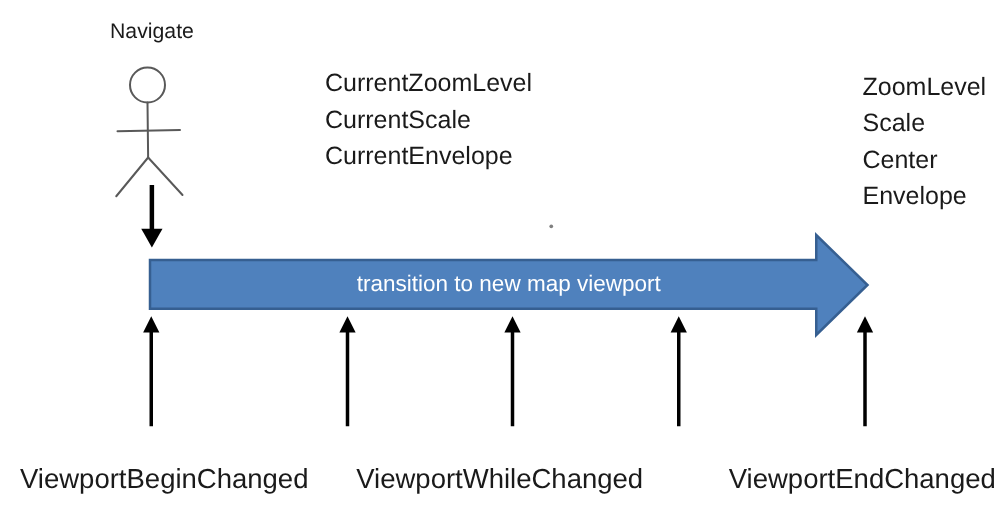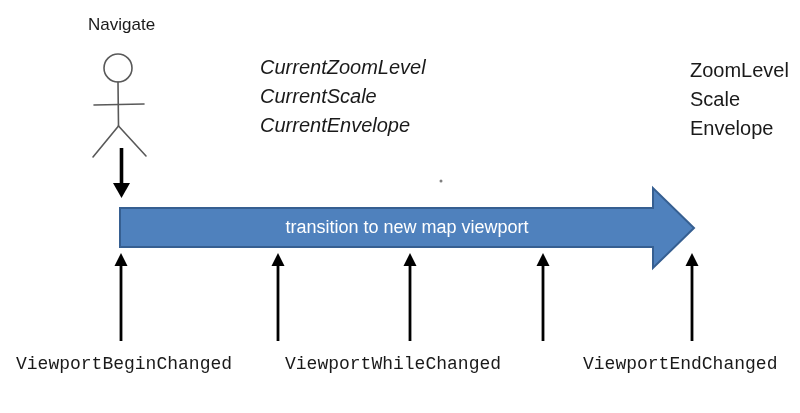--- a/index.html
+++ b/index.html
@@ -28,36 +28,35 @@
   .actor-label {
     left: 88px;
     top: 15px;
     font-size: 17px;
   }
   .props {
     position: absolute;
     font-size: 20px;
     line-height: 29px;
   }
-  .props.current { left: 260px; top: 53px; font-style: italic; }
+  .props.current { left: 260px; top: 53px; }
   .props.new     { left: 650px; top: 56px; margin-left: 40px; }
   .transition-label {
     position: absolute;
     left: 120px;
     top: 217px;
     width: 574px;
     text-align: center;
     font-size: 18px;
     color: #ffffff;
   }
   .event-label {
     position: absolute;
-    top: 354px;
-    font-size: 18px;
-    font-family: Liberation Mono, monospace;
+    top: 370px;
+    font-size: 22px;
   }
   .event-label.begin { left: 16px; }
   .event-label.while { left: 285px; }
   .event-label.end   { left: 583px; }
 </style>
 </head>
 <body>
 
 <div class="canvas">
 
@@ -108,20 +107,21 @@
 
   <div class="props current">
     <div>CurrentZoomLevel</div>
     <div>CurrentScale</div>
     <div>CurrentEnvelope</div>
   </div>
 
   <div class="props new">
     <div>ZoomLevel</div>
     <div>Scale</div>
+    <div>Center</div>
     <div>Envelope</div>
   </div>
 
   <div class="transition-label">transition to new map viewport</div>
 
   <div class="event-label begin">ViewportBeginChanged</div>
   <div class="event-label while">ViewportWhileChanged</div>
   <div class="event-label end">ViewportEndChanged</div>
 
 </div>

